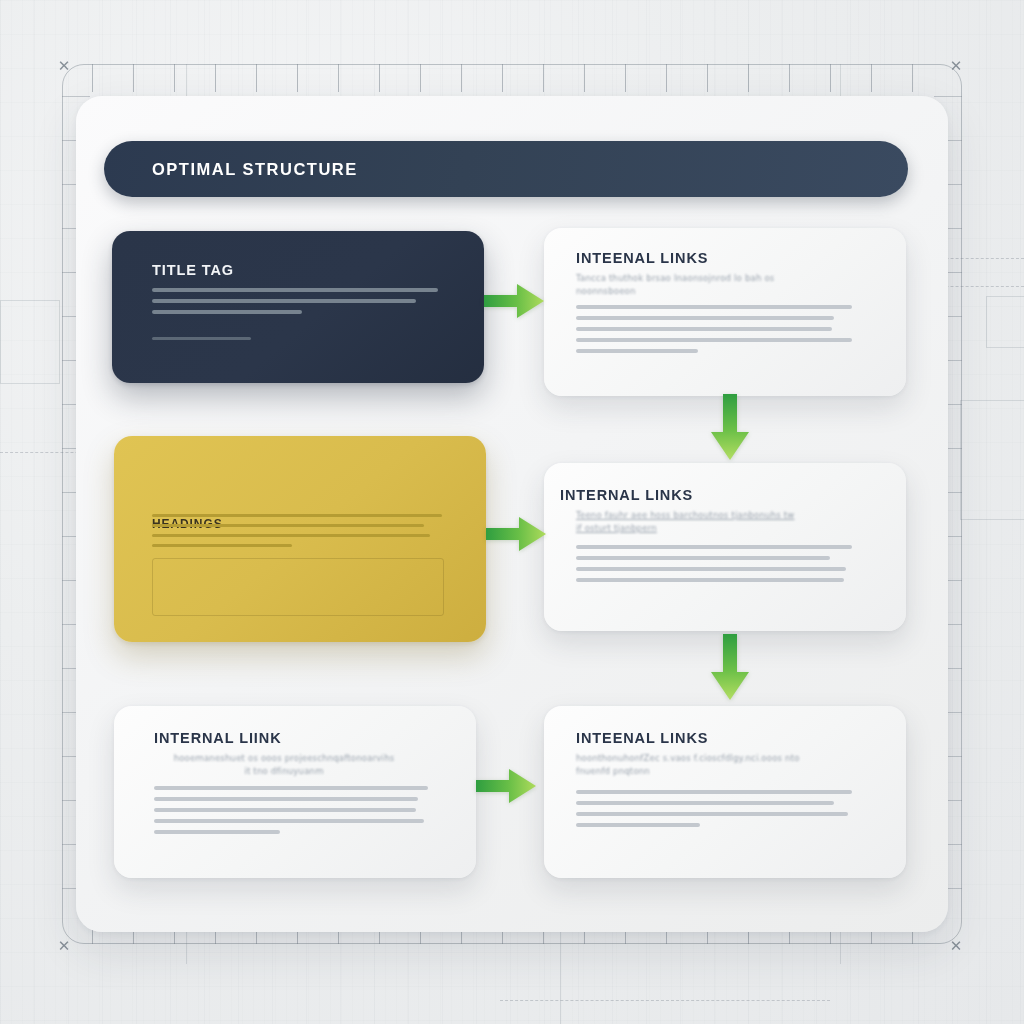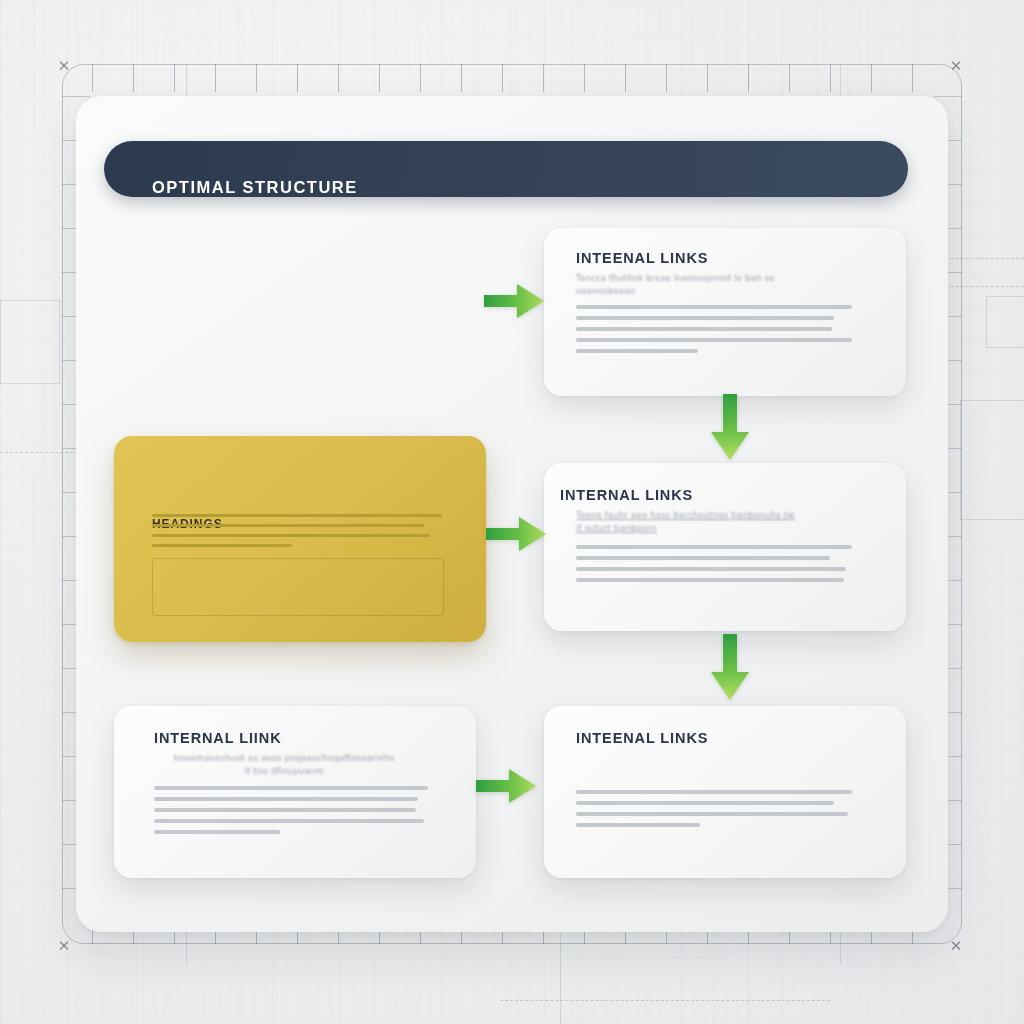--- a/index.html
+++ b/index.html
@@ -125,21 +125,21 @@
   .header-pill {
     position: absolute;
     left: 104px;
     top: 141px;
     width: 804px;
     height: 56px;
     border-radius: 28px;
     background: linear-gradient(100deg, #2c3a50 0%, #334255 45%, #3a4a60 100%);
     box-shadow: 0 6px 16px rgba(35,45,60,0.28);
     display: flex;
-    align-items: flex-end;
+    align-items: center;
   }
   .header-title {
     margin-left: 48px;
     color: #ffffff;
     font-size: 16.5px;
     font-weight: bold;
     letter-spacing: 1.5px;
   }
 
   
@@ -237,20 +237,27 @@
     <div class="bp-x" style="left:56px; top:938px;">✕</div>
     <div class="bp-x" style="left:948px; top:938px;">✕</div>
   </div>
 
   <div class="panel"></div>
 
   <div class="header-pill">
     <span class="header-title">OPTIMAL STRUCTURE</span>
   </div>
 
+  <div class="card card-dark" style="left:112px; top:231px; width:372px; height:152px;">
+    <span class="card-title" style="left:40px; top:31px;">TITLE TAG</span>
+    <div class="bar" style="left:40px; top:57px; width:286px;"></div>
+    <div class="bar" style="left:40px; top:68px; width:264px;"></div>
+    <div class="bar" style="left:40px; top:79px; width:150px; height:3.5px;"></div>
+    <div class="bar" style="left:40px; top:106px; width:99px; height:3px; background:#5c6876;"></div>
+  </div>
 
   <div class="card card-light" style="left:544px; top:228px; width:362px; height:168px;">
     <span class="card-title" style="left:32px; top:22px;">INTEENAL LINKS</span>
     <div class="card-sub" style="left:32px; top:44px; width:270px;">Tancca thuthok brsao lnaonsojnrod lo bah os
 noonnsboeon</div>
     <div class="bar" style="left:32px; top:77px; width:276px; height:3.5px;"></div>
     <div class="bar" style="left:32px; top:88px; width:258px; height:3.5px;"></div>
     <div class="bar" style="left:32px; top:99px; width:256px; height:3.5px;"></div>
     <div class="bar" style="left:32px; top:110px; width:276px; height:3.5px;"></div>
     <div class="bar" style="left:32px; top:121px; width:122px; height:3.5px;"></div>
@@ -281,20 +288,22 @@
 it tno dfinuyuanm</div>
     <div class="bar" style="left:40px; top:80px; width:274px; height:3.5px;"></div>
     <div class="bar" style="left:40px; top:91px; width:264px; height:3.5px;"></div>
     <div class="bar" style="left:40px; top:102px; width:262px; height:3.5px;"></div>
     <div class="bar" style="left:40px; top:113px; width:270px; height:3.5px;"></div>
     <div class="bar" style="left:40px; top:124px; width:126px; height:3.5px;"></div>
   </div>
 
   <div class="card card-light" style="left:544px; top:706px; width:362px; height:172px;">
     <span class="card-title" style="left:32px; top:24px;">INTEENAL LINKS</span>
+    <div class="card-sub" style="left:32px; top:46px; width:264px;">hoonthonuhonfZec s.vaos f.cioscfdlgy.nci.ooos nto
+fnuenfd pnqtonn</div>
     <div class="bar" style="left:32px; top:84px; width:276px; height:3.5px;"></div>
     <div class="bar" style="left:32px; top:95px; width:258px; height:3.5px;"></div>
     <div class="bar" style="left:32px; top:106px; width:272px; height:3.5px;"></div>
     <div class="bar" style="left:32px; top:117px; width:124px; height:3.5px;"></div>
   </div>
 
   <svg class="arrow-h" style="left:484px; top:278px;" width="62" height="46" viewBox="0 0 62 46">
     <defs>
       <linearGradient id="gradH1" x1="0" y1="0" x2="1" y2="0">
         <stop offset="0%" stop-color="#2f9e40"></stop>

